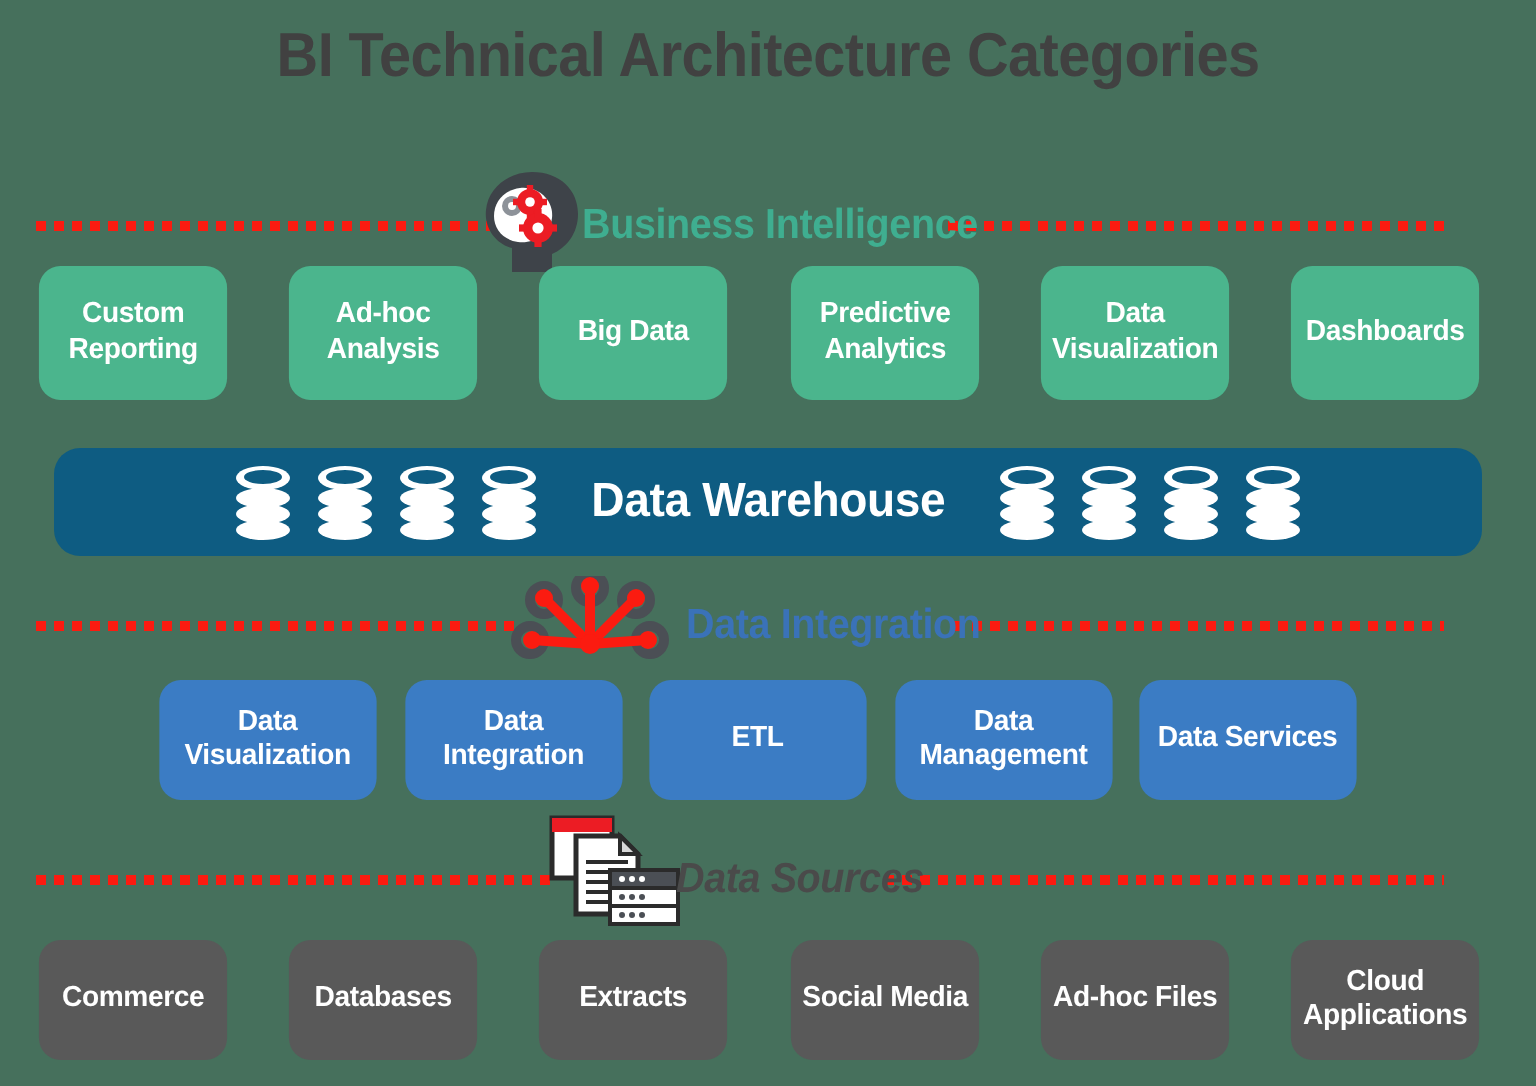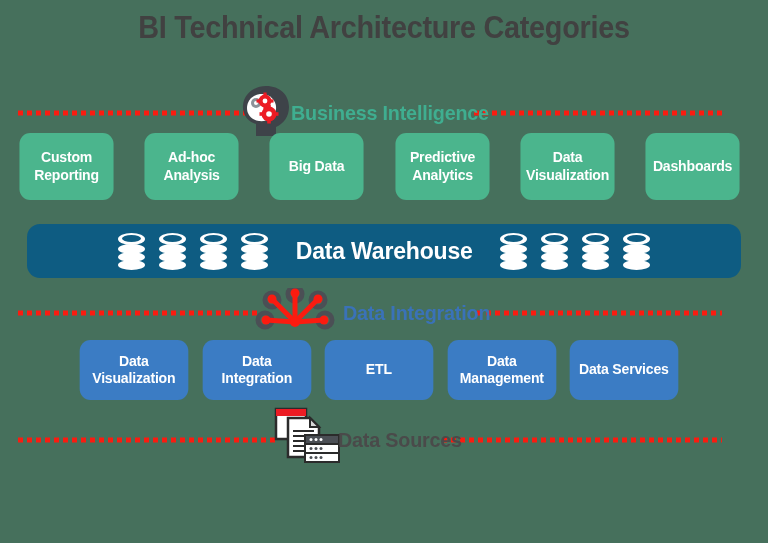--- a/index.html
+++ b/index.html
@@ -316,21 +316,21 @@
   </div>
 
   <div class="card-row row-blue">
     <div class="card">Data Visualization</div>
     <div class="card">Data Integration</div>
     <div class="card">ETL</div>
     <div class="card">Data Management</div>
     <div class="card">Data Services</div>
   </div>
 
-  <div class="divider" style="top:415px;">
+  <div class="divider" style="top:415px;font-style:italic;">
     <div class="dash-line dash-left" style="width:260px;"></div>
     <div class="dash-line dash-right" style="width:280px;"></div>
 
     <div class="divider-icon" style="left:272px; bottom:2px;">
       <svg width="70" height="56" viewBox="0 0 70 56">
         <rect x="4" y="2" width="30" height="30" fill="#ffffff" stroke="#2b2b2b" stroke-width="2.5"></rect>
         <rect x="4" y="2" width="30" height="7" fill="#ec1c24"></rect>
         <path d="M16 11 h22 l9 9 v30 h-31 Z" fill="#ffffff" stroke="#2b2b2b" stroke-width="2.5"></path>
         <path d="M38 11 v9 h9 Z" fill="#d8d8d8" stroke="#2b2b2b" stroke-width="2"></path>
         <g stroke="#2b2b2b" stroke-width="2">
@@ -357,14 +357,22 @@
           <circle cx="39" cy="50.5" r="1.5"></circle>
             <circle cx="44" cy="50.5" r="1.5"></circle>
             <circle cx="49" cy="50.5" r="1.5"></circle>
         </g>
       </svg>
     </div>
 
     <div class="divider-label lbl-ds" style="left:338px;">Data Sources</div>
   </div>
 
+  <div class="card-row row-gray">
+    <div class="card">Commerce</div>
+    <div class="card">Databases</div>
+    <div class="card">Extracts</div>
+    <div class="card">Social Media</div>
+    <div class="card">Ad-hoc Files</div>
+    <div class="card">Cloud Applications</div>
+  </div>
 
 </div>
 
 </body></html>

